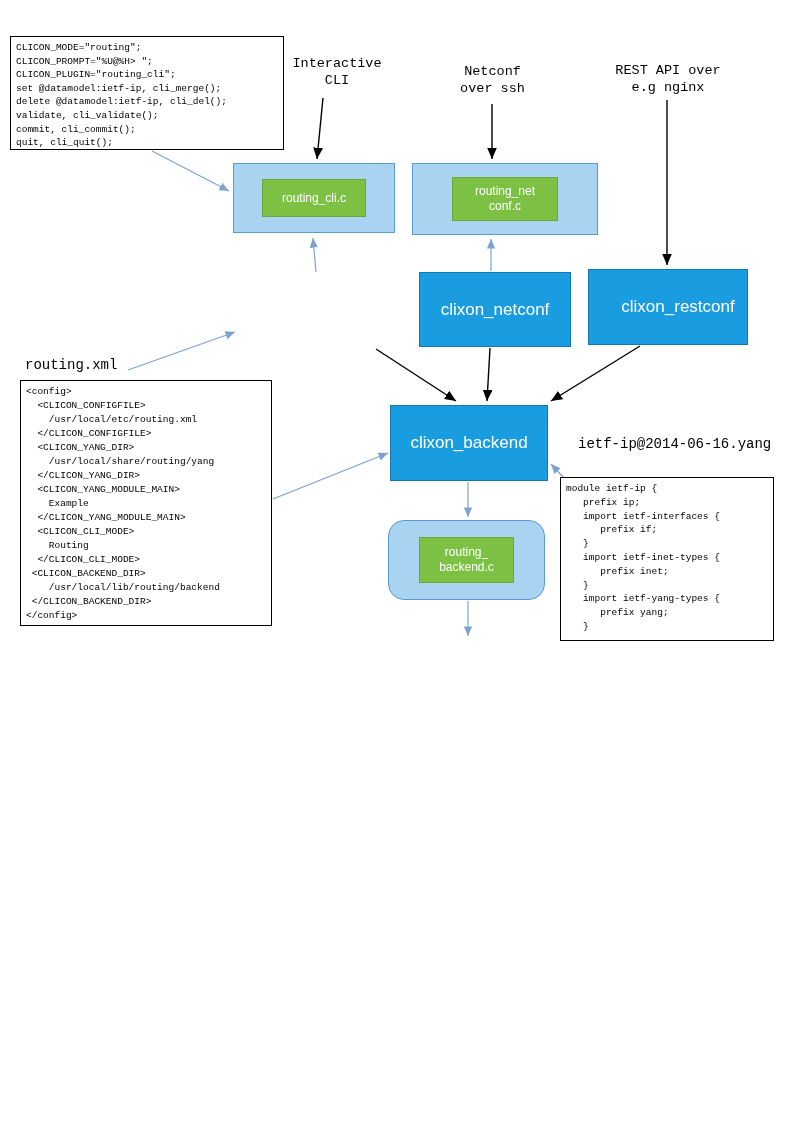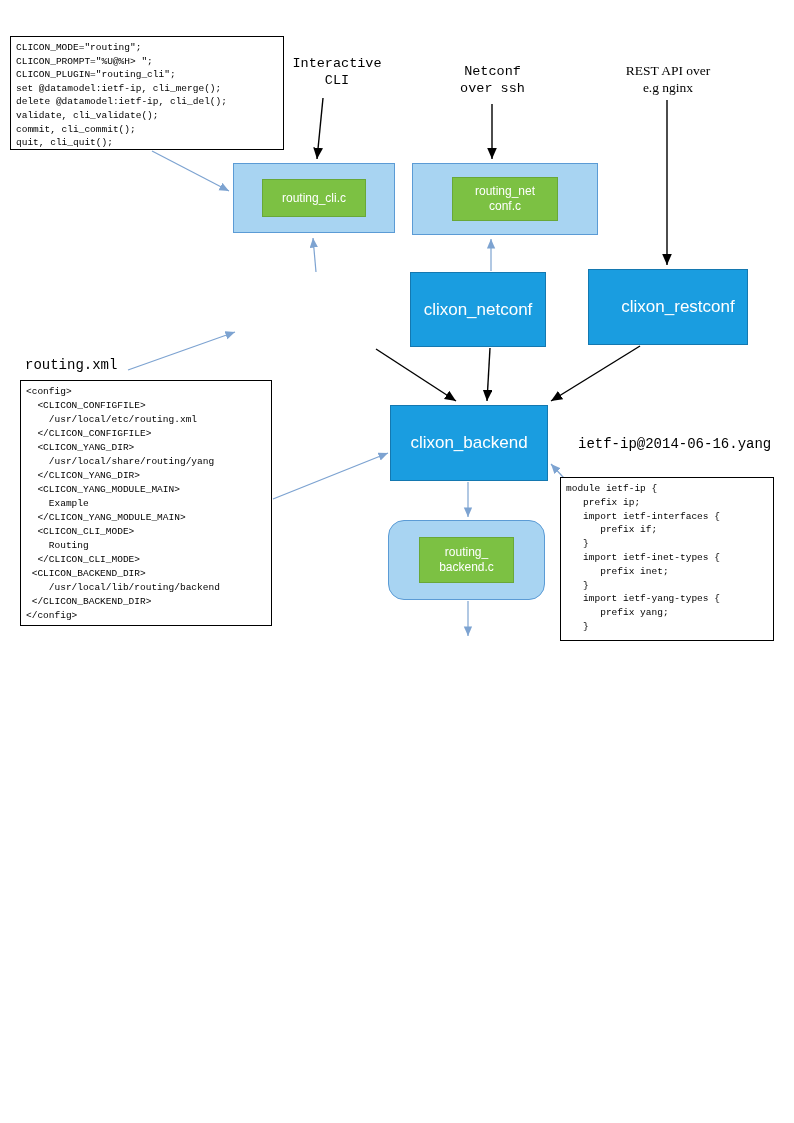--- a/index.html
+++ b/index.html
@@ -81,32 +81,32 @@
 set @datamodel:ietf-ip, cli_merge();
 delete @datamodel:ietf-ip, cli_del();
 validate, cli_validate();
 commit, cli_commit();
 quit, cli_quit();</div>
 
   <div class="annotation" style="left:282px; top:55px; width:110px;">Interactive
 CLI</div>
   <div class="annotation" style="left:445px; top:63px; width:95px;">Netconf
 over ssh</div>
-  <div class="annotation" style="left:598px; top:62px; width:140px;font-family:Liberation Serif, serif;">REST API over
+  <div class="annotation" style="left:598px; top:62px; width:140px;">REST API over
 e.g nginx</div>
 
   <div class="panel" style="left:233px; top:163px; width:162px; height:70px;">
     <div class="plugin" style="width:104px; height:38px;">routing_cli.c</div>
   </div>
   <div class="panel" style="left:412px; top:163px; width:186px; height:72px;">
     <div class="plugin" style="width:106px; height:44px;">routing_net
 conf.c</div>
   </div>
 
-  <div class="proc" style="left:410px; top:272px; width:136px; height:75px;">clixon_netconf</div>
+  <div class="proc" style="left:419px; top:272px; width:152px; height:75px;">clixon_netconf</div>
   <div class="proc" style="left:588px; top:269px; width:160px; height:76px;padding-left:20px;">clixon_restconf</div>
   <div class="proc" style="left:390px; top:405px; width:158px; height:76px;">clixon_backend</div>
 
   <div class="panel" style="left:388px; top:520px; width:157px; height:80px;border-radius:16px;">
     <div class="plugin" style="width:95px; height:46px;">routing_
 backend.c</div>
   </div>
 
 
   <div class="file-title" style="left:25px; top:357px;">routing.xml</div>

